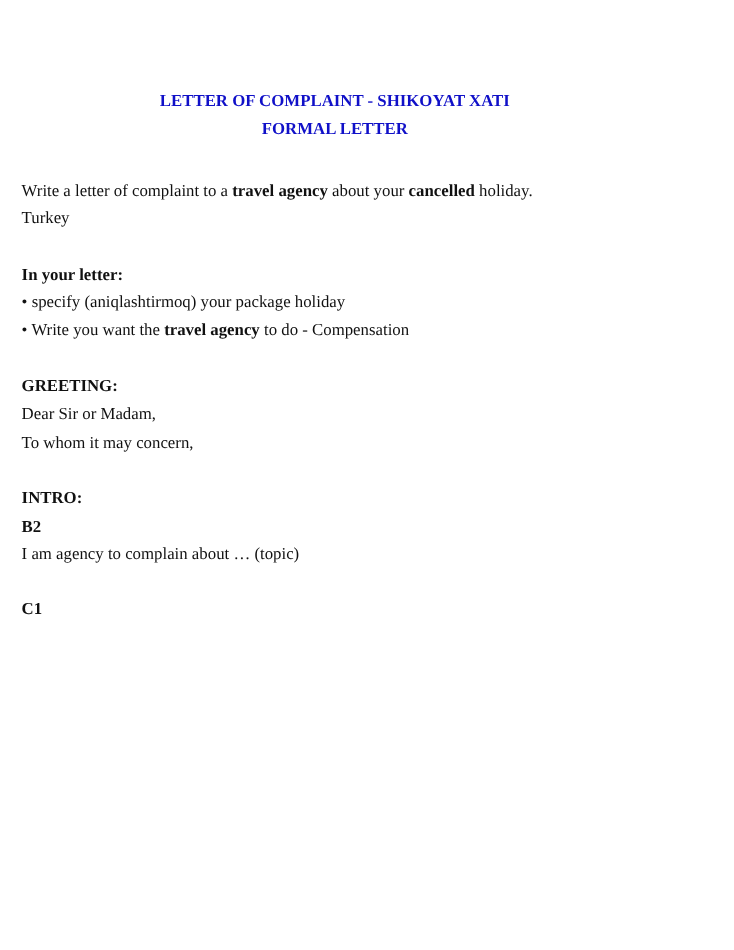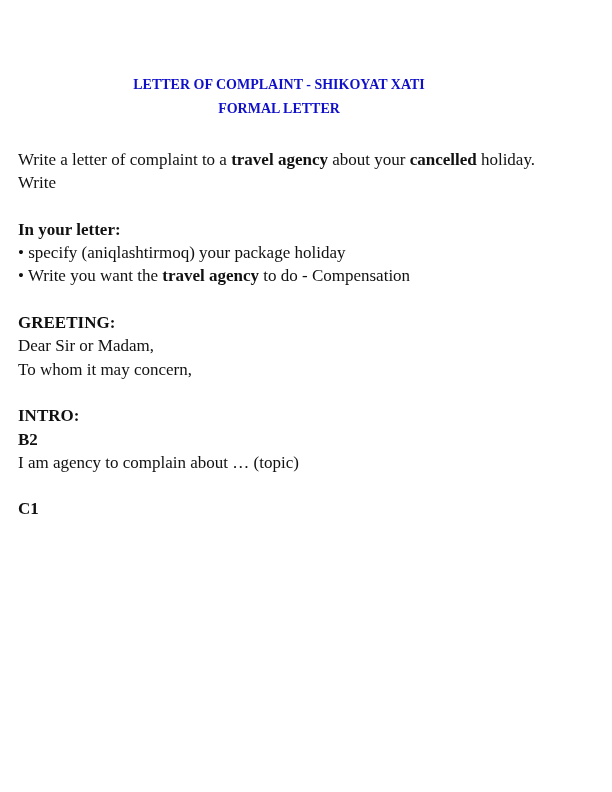--- a/index.html
+++ b/index.html
@@ -25,41 +25,41 @@
       font-weight: bold;
       font-size: 14px;
       line-height: 24px;
     }
     .title-line { display: block; }
     .content {
       position: absolute;
       left: 18px;
       top: 148px;
       width: 580px;
-      font-size: 17px;
+      font-size: 14px;
       line-height: 23.3px;
     }
     .line { display: block; white-space: nowrap; }
     .blank { display: block; height: 23.3px; }
     b, .bold { font-weight: bold; }
   </style>
 </head>
 <body>
 
 <div class="title-block">
   <span class="title-line">LETTER OF COMPLAINT - SHIKOYAT XATI</span>
   <span class="title-line">FORMAL LETTER</span>
 </div>
 
 <div class="content">
   <div>
     <span class="line">
       <span>Write a letter of complaint to a </span><b>travel agency</b><span> about your </span><b>cancelled</b><span> holiday.</span>
     </span>
-    <span class="line">Write</span>
+    <span class="line">Turkey</span>
   </div>
 
   <span class="blank"></span>
 
   <div>
     <span class="line bold">In your letter:</span>
     <span class="line">• specify (aniqlashtirmoq) your package holiday</span>
     <span class="line">
       <span>• Write you want the </span><b>travel agency</b><span> to do - Compensation</span>
     </span>

